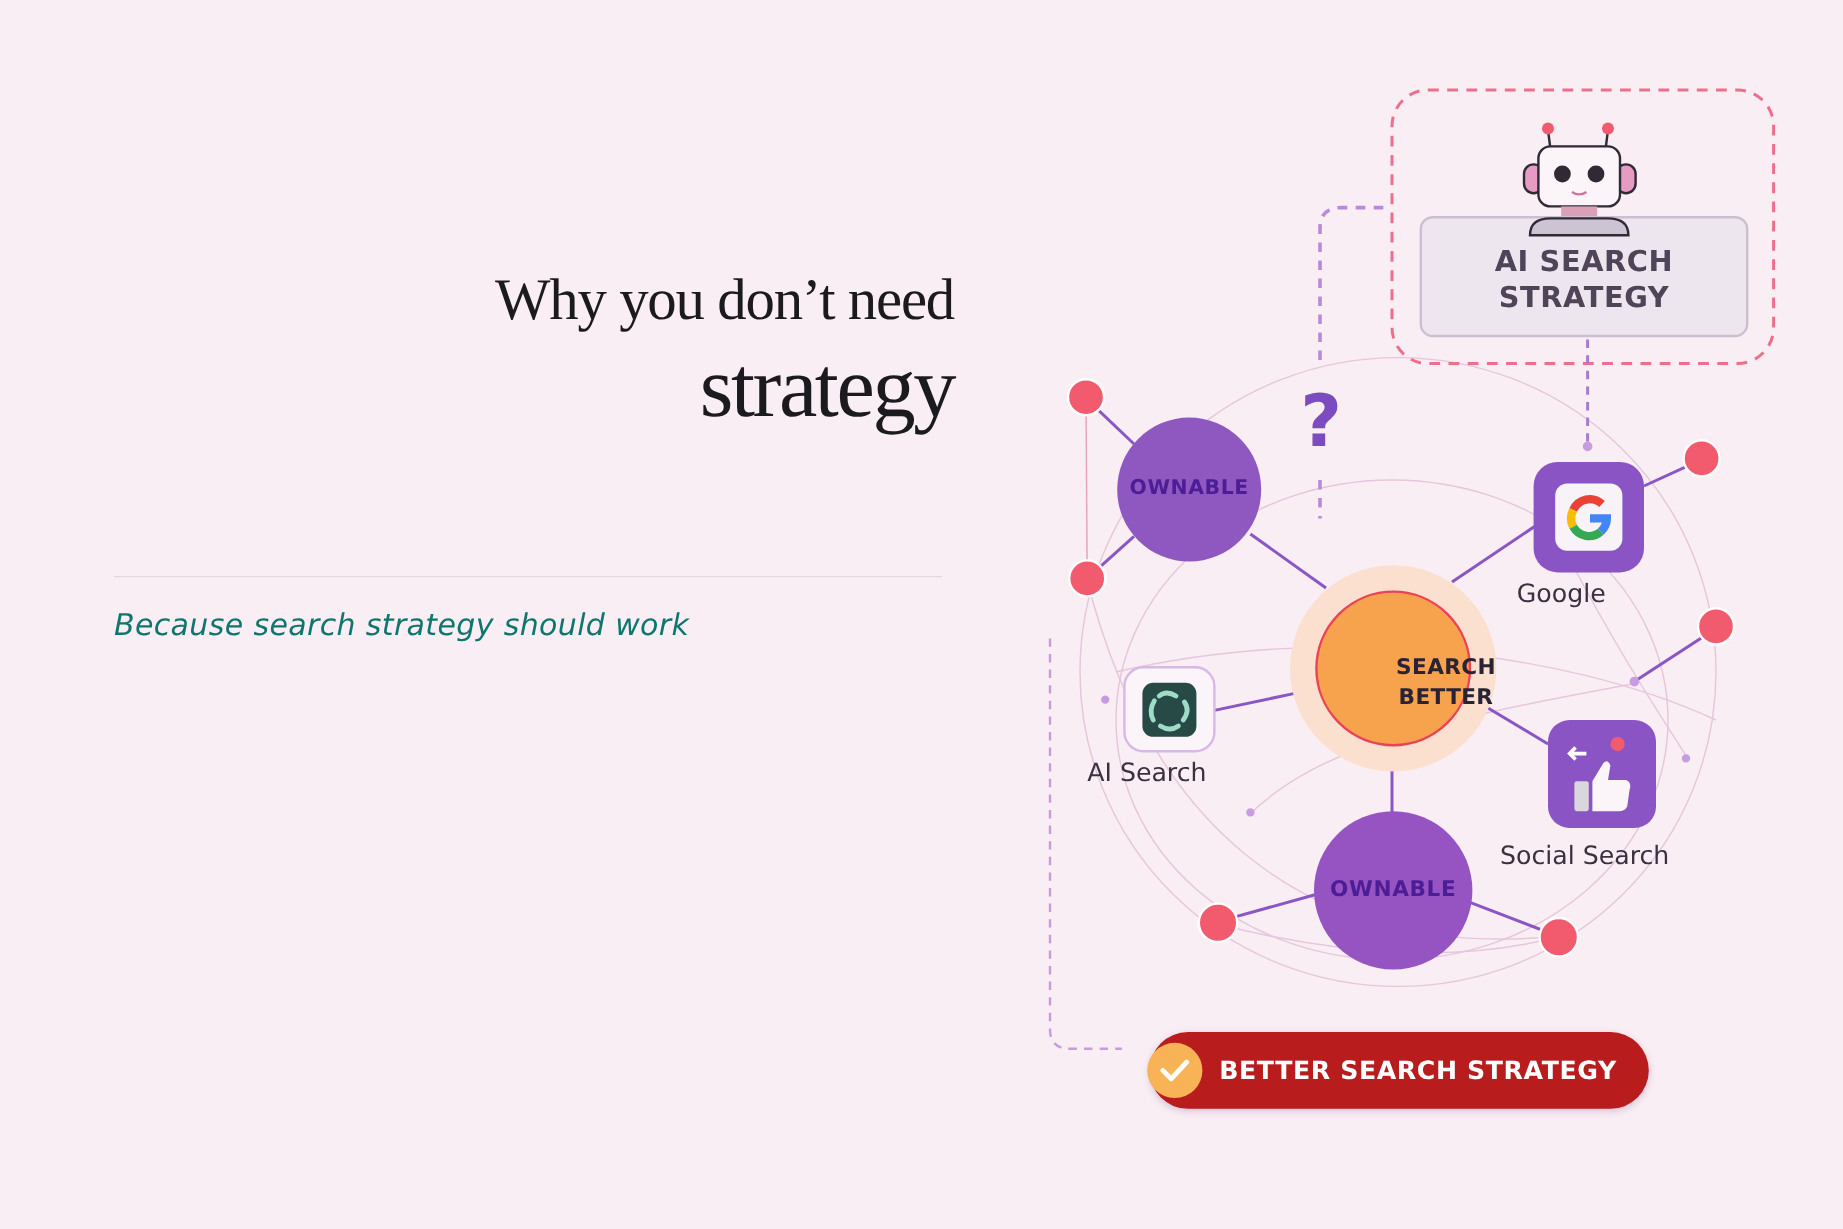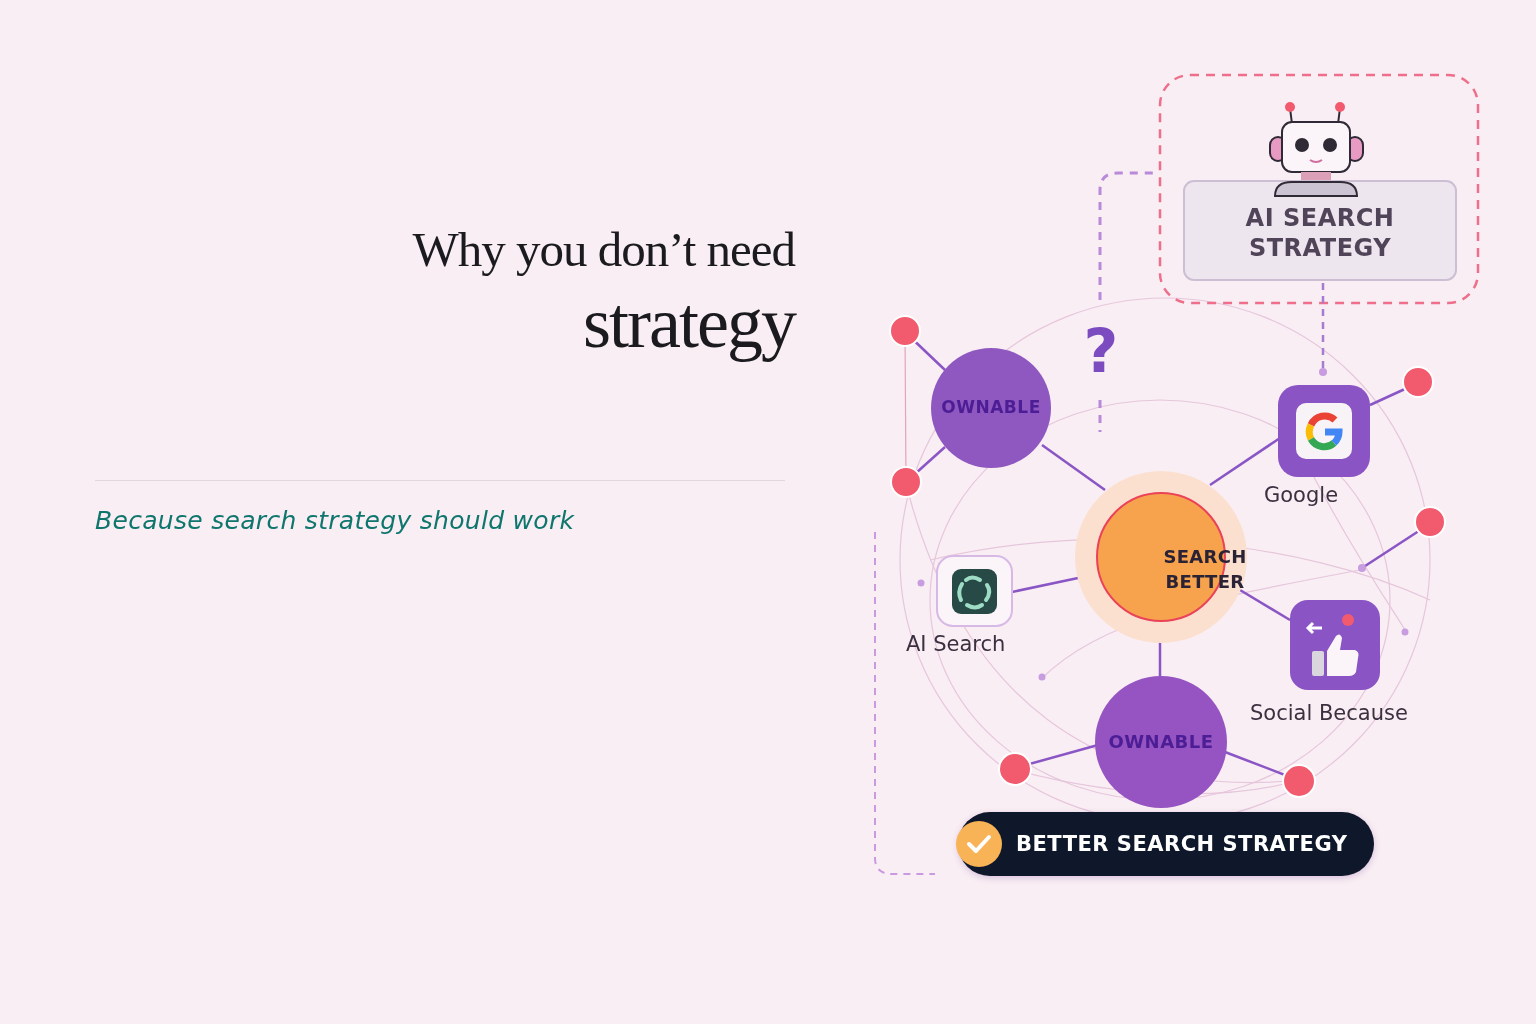--- a/index.html
+++ b/index.html
@@ -16,22 +16,22 @@
   .hl-line3 { font-size:72px; font-weight:400; letter-spacing:-2px; line-height:82px; }
   .divider { position:absolute; left:95px; top:480px; width:690px; height:1px; background:#e3d6de; }
   .subtitle { position:absolute; left:95px; top:500px; width:700px; font-style:italic; font-size:25px; line-height:42px; color:#0f766e; letter-spacing:0.3px; }
   svg.diagram { position:absolute; left:0; top:0; }
   .lbl { position:absolute; text-align:center; font-weight:700; white-space:nowrap; }
   .node-lbl { color:#4c1d95; font-size:17px; letter-spacing:0.5px; }
   .demand-lbl { color:#2a2336; font-size:18px; line-height:25px; letter-spacing:0.3px; }
   .strategy-lbl { color:#4f4458; font-size:24px; line-height:30px; letter-spacing:0.5px; }
   .caption { position:absolute; color:#3a3040; font-size:21px; white-space:nowrap; }
   .cta {
-    position:absolute; left:958px; top:812px; width:416px; height:64px;
-    background:#0f172a; border-radius:32px; box-shadow:0 2px 6px rgba(120,60,160,0.25);
+    position:absolute; left:958px; top:860px; width:416px; height:64px;
+    background:#b91c1c; border-radius:32px; box-shadow:0 2px 6px rgba(120,60,160,0.25);
   }
   .cta-check {
     position:absolute; left:-2px; top:9px; width:46px; height:46px; border-radius:50%;
     background:#f7b356; display:flex; align-items:center; justify-content:center;
   }
   .cta-label { position:absolute; left:58px; top:0; line-height:64px; color:#ffffff; font-weight:700; font-size:21px; letter-spacing:0.5px; white-space:nowrap; }
 </style>
 </head>
 <body>
 
@@ -155,21 +155,21 @@
   <div>STRATEGY</div>
 </div>
 <div class="lbl node-lbl" style="left:931px;top:397px;width:120px;">OWNABLE</div>
 <div class="lbl node-lbl" style="left:1095px;top:731px;width:132px;font-size:18px;">OWNABLE</div>
 <div class="lbl demand-lbl" style="left:1097px;top:544px;width:128px;margin-left:44px;">
   <div>SEARCH</div>
   <div>BETTER</div>
 </div>
 <div class="caption" style="left:1264px;top:483px;width:124px;">Google</div>
 <div class="caption" style="left:906px;top:632px;width:136px;">AI Search</div>
-<div class="caption" style="left:1250px;top:701px;width:170px;">Social Because</div>
+<div class="caption" style="left:1250px;top:701px;width:170px;">Social Search</div>
 
 <div class="cta">
   <div class="cta-check">
     <svg width="26" height="22" viewBox="0 0 26 22">
         <path d="M3 11 L10 18 L23 4" fill="none" stroke="#fff" stroke-width="4" stroke-linecap="round" stroke-linejoin="round"></path>
       </svg>
   </div>
   <div class="cta-label">BETTER SEARCH STRATEGY</div>
 </div>
 

